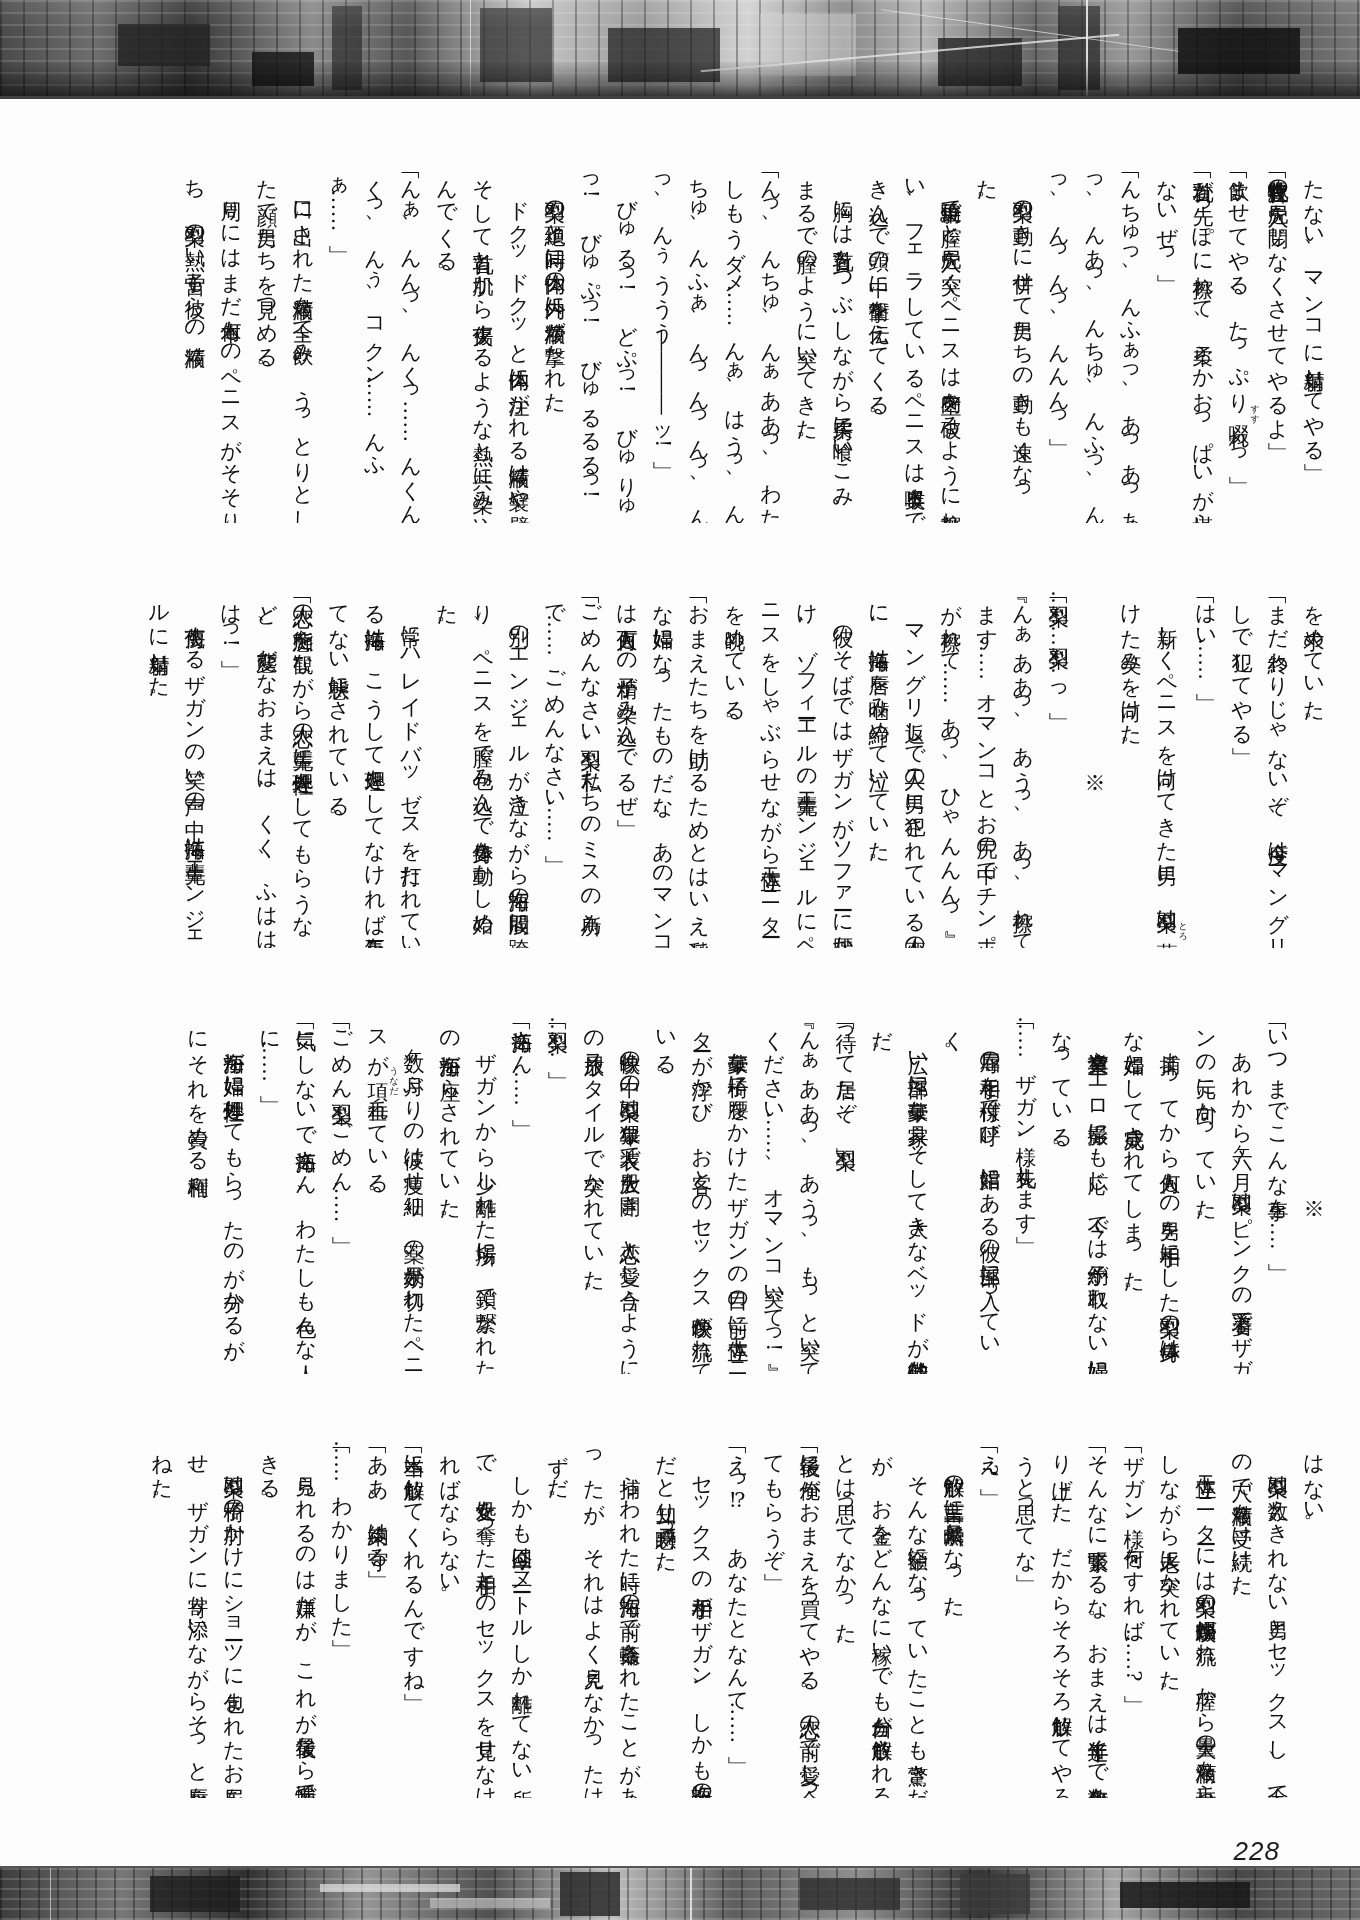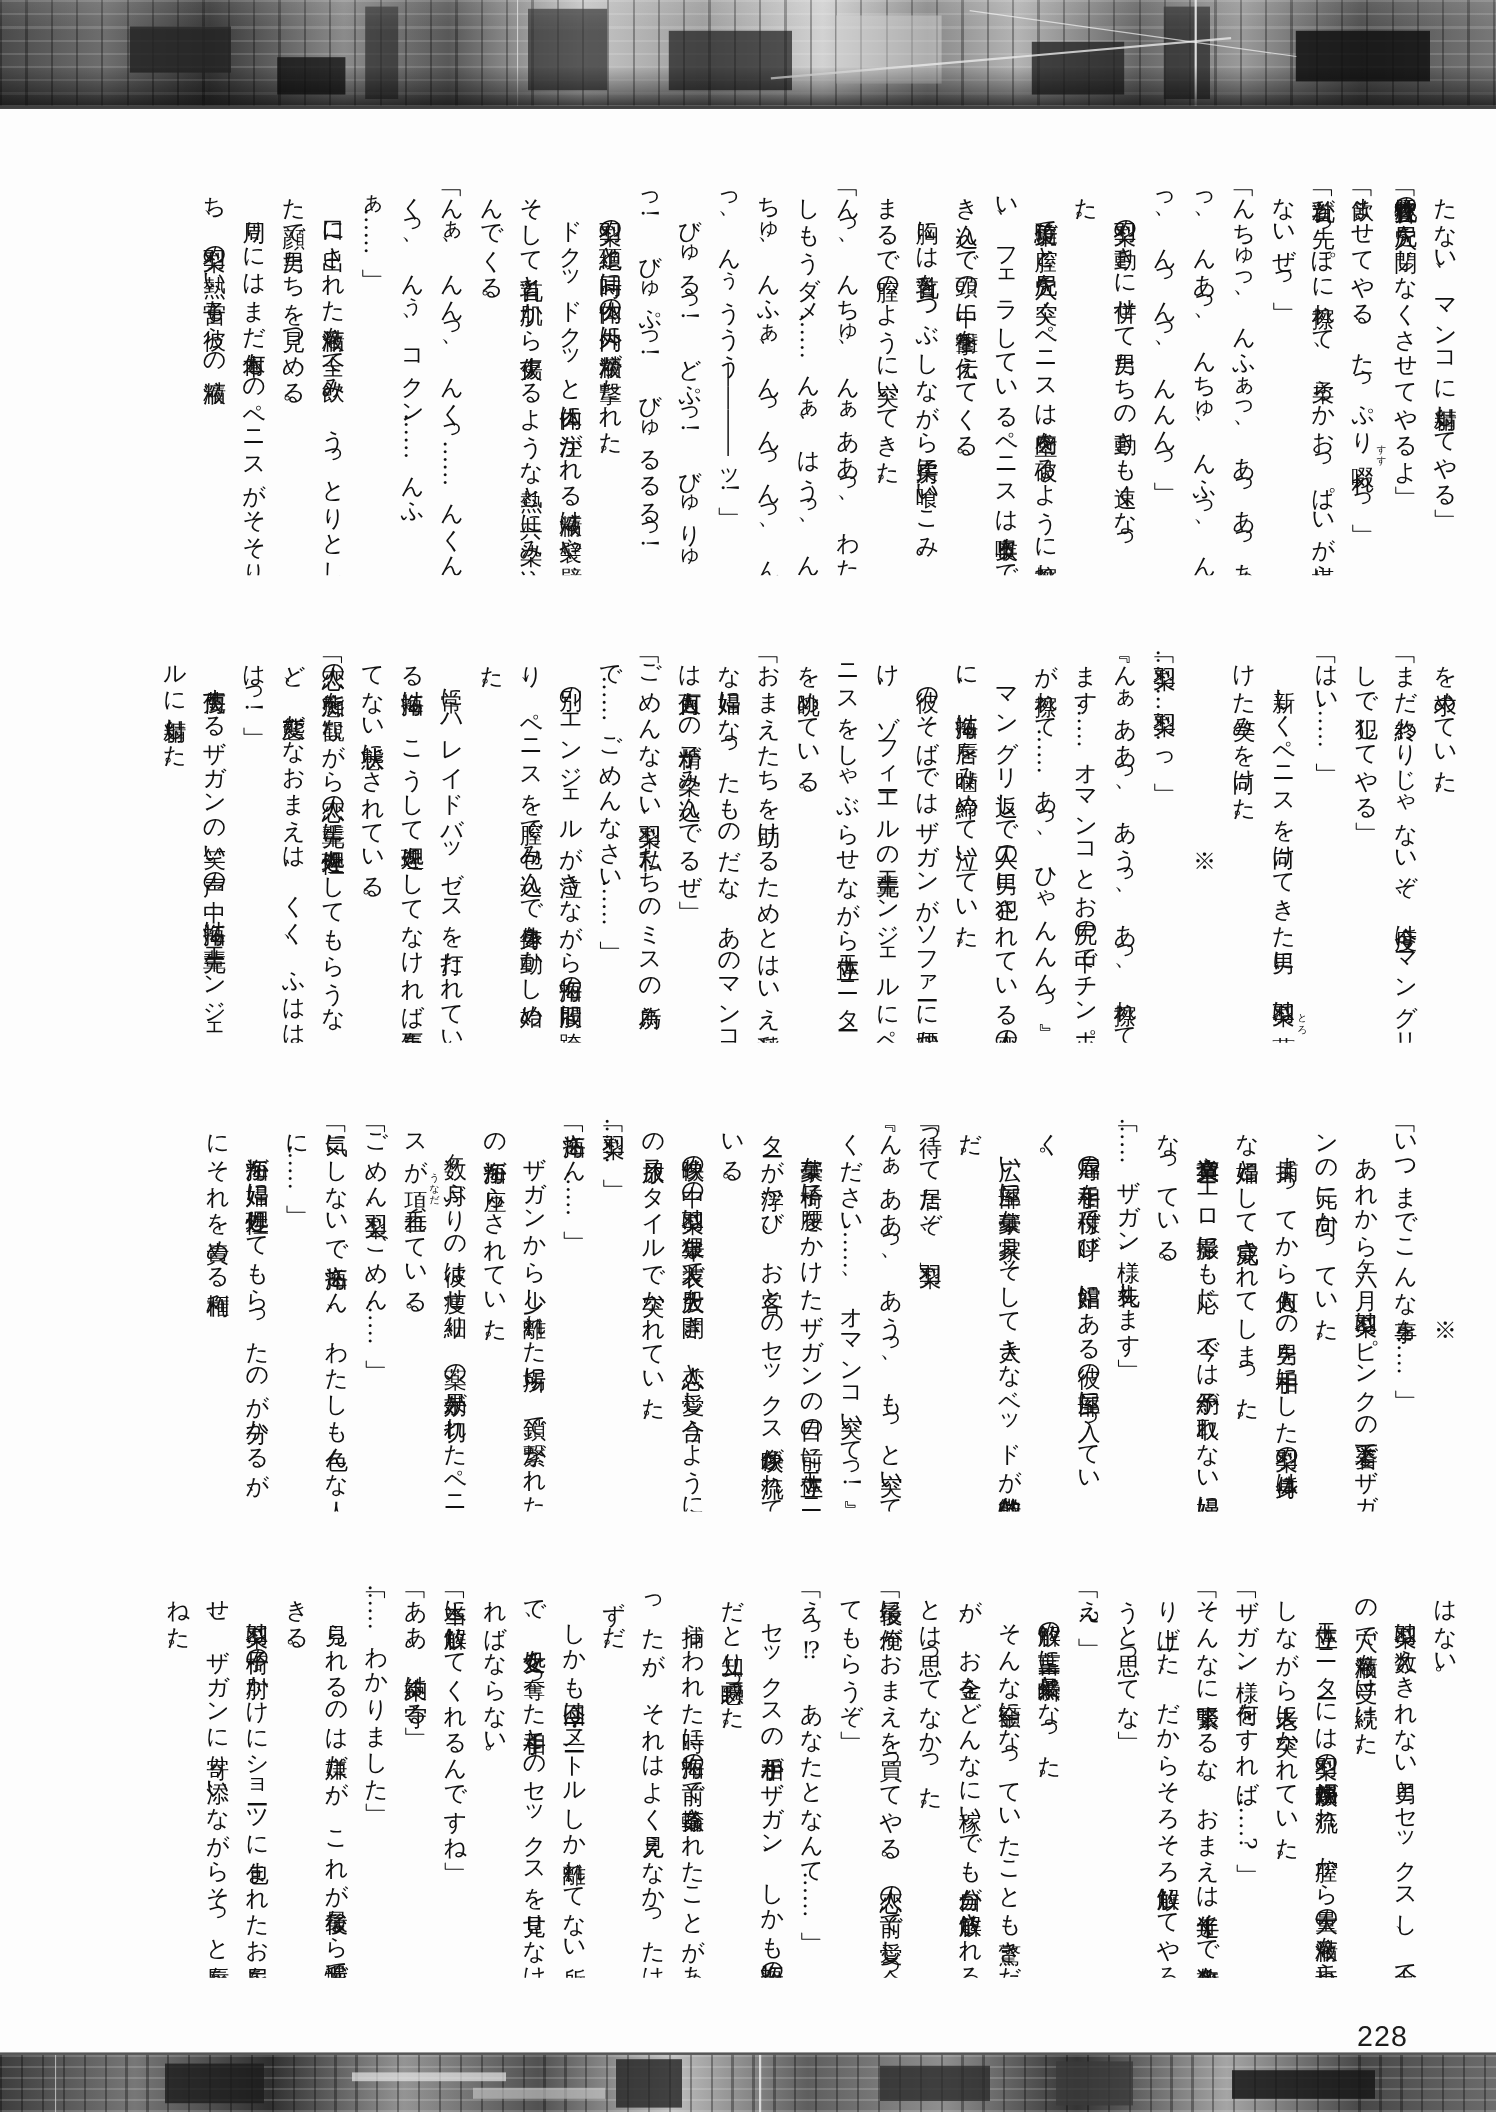--- a/index.html
+++ b/index.html
@@ -38,21 +38,21 @@
   .band p{margin:0;padding:0;}
   .band p.center-mark{text-align:center;}
   ruby rt{font-size:9px;letter-spacing:0;}
   #band1{top:165px;}
   #band2{top:590px;}
   #band3{top:1016px;}
   #band4{top:1440px;}
   .page-number{
     position:absolute;top:1836px;right:80px;
     font-family:"Liberation Sans","DejaVu Sans",sans-serif;
-    font-size:26px;color:#1c1c1c;letter-spacing:1px;
+    font-size:26px;color:#1c1c1c;letter-spacing:1px;font-style:italic;
   }
 </style>
 </head>
 <body>
 
 <div class="page">
 
   <div class="art header">
     <div class="b" style="left:118px;top:24px;width:92px;height:42px;background:#242424;opacity:.85"></div>
     <div class="b" style="left:252px;top:52px;width:62px;height:34px;background:#141414;opacity:.8"></div>

